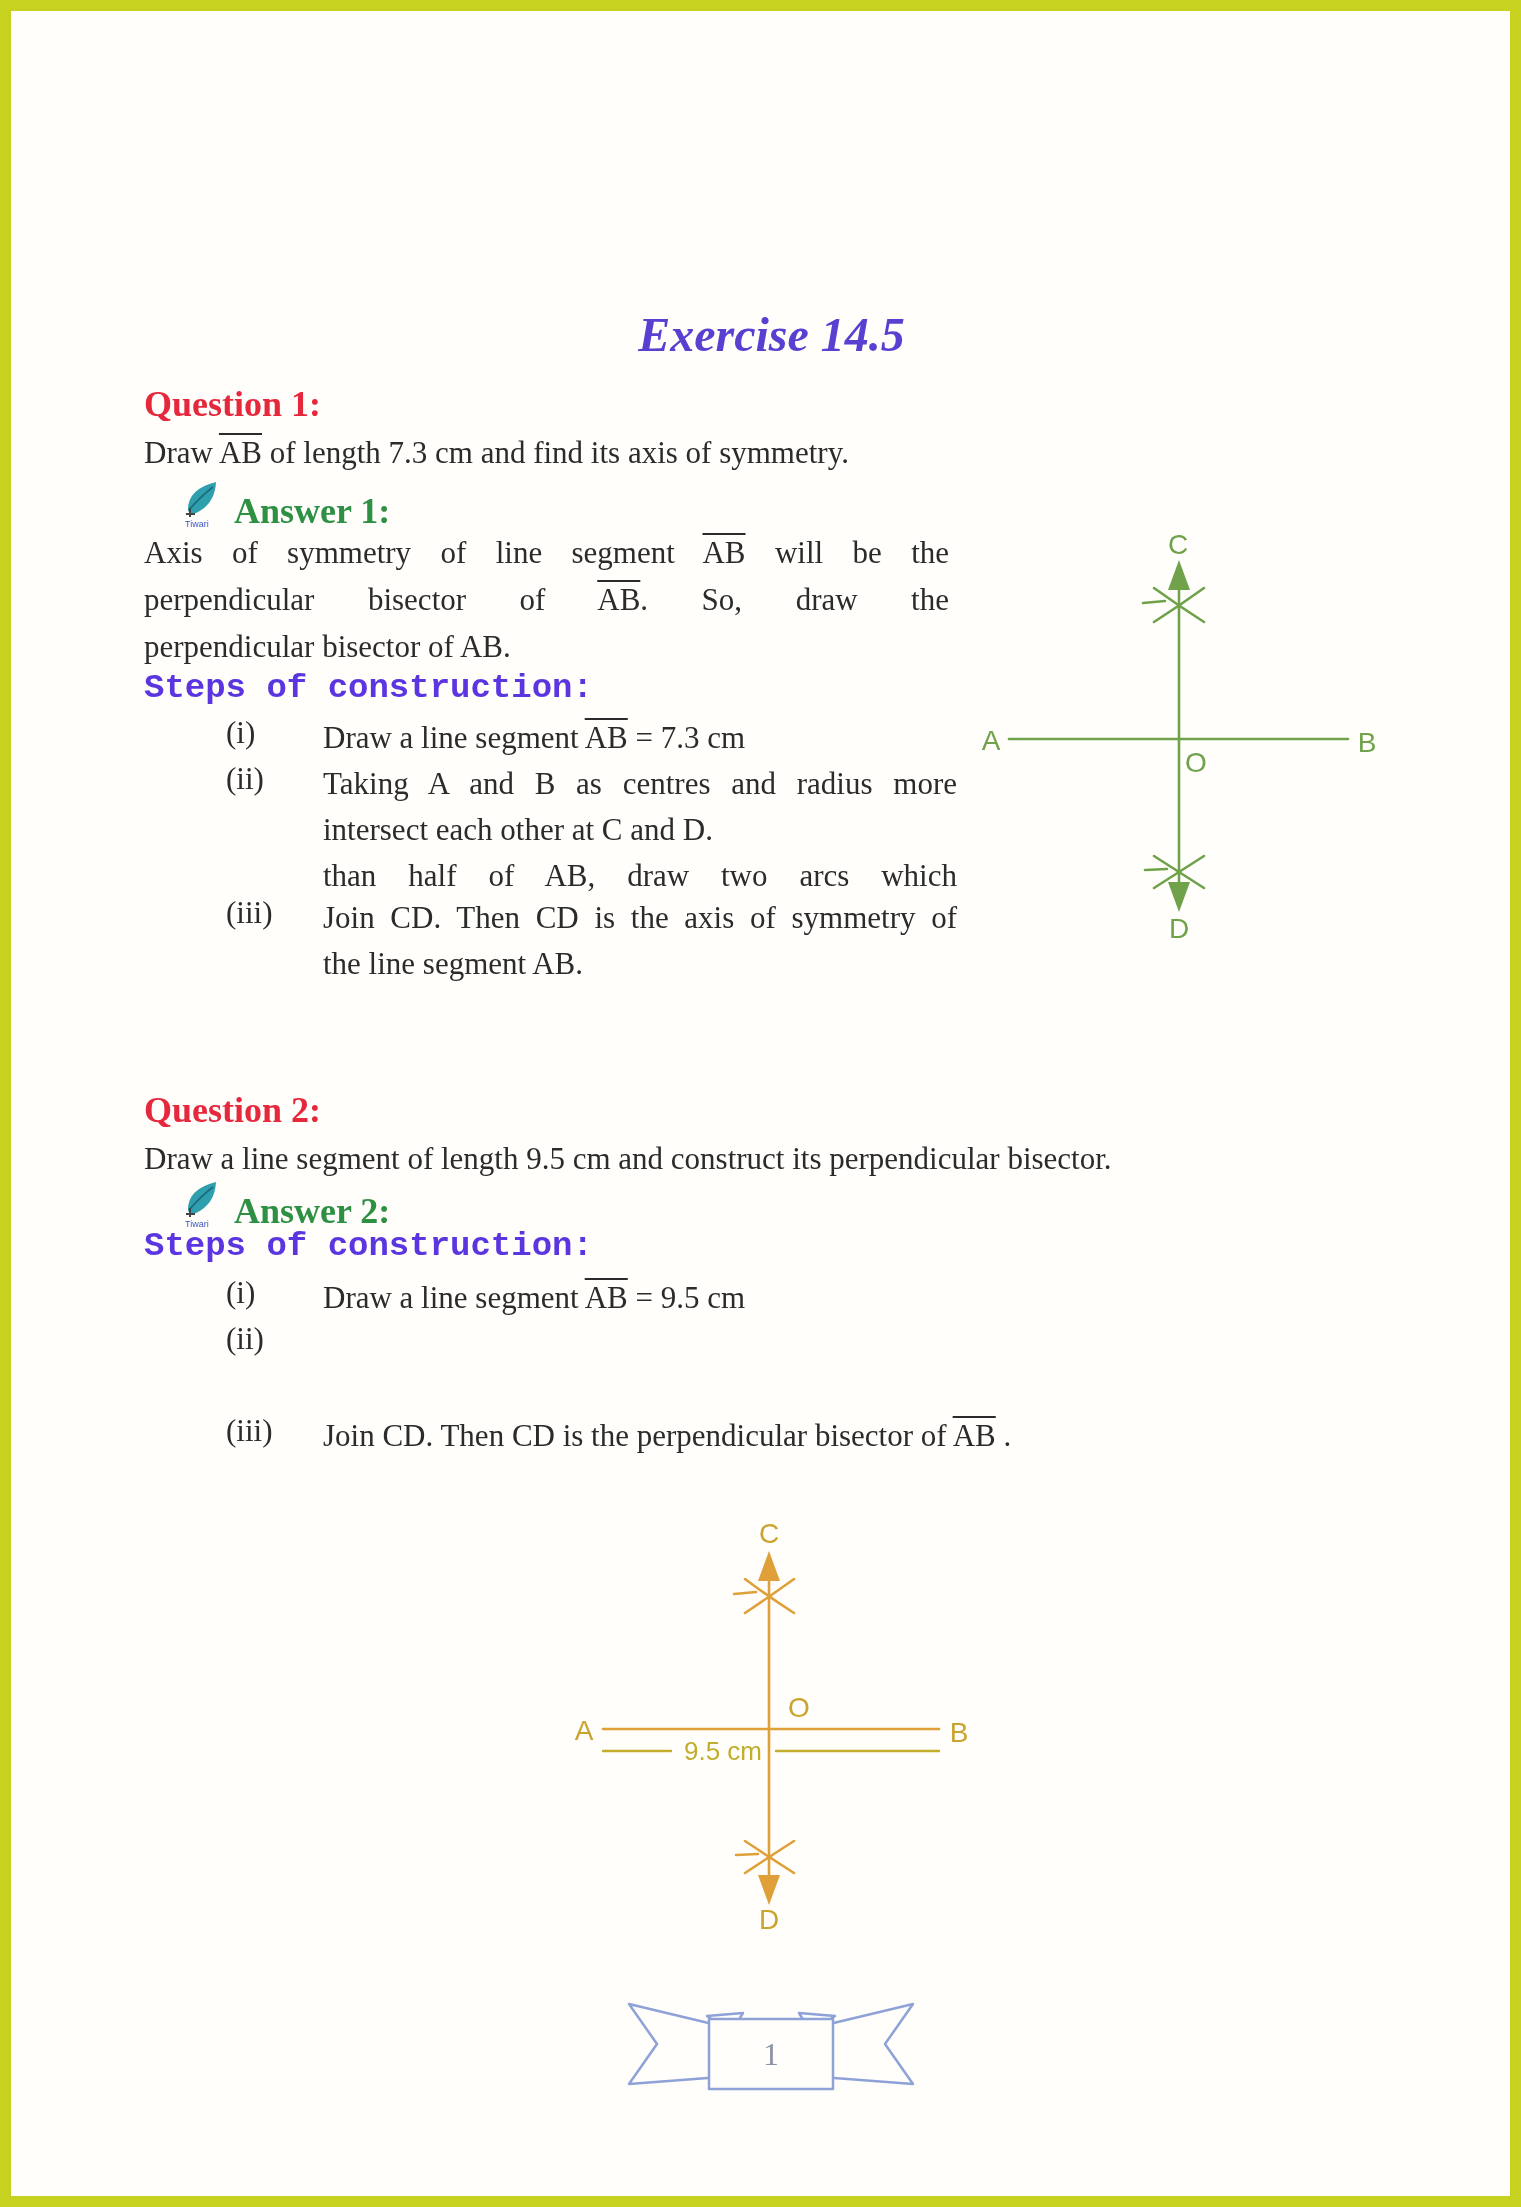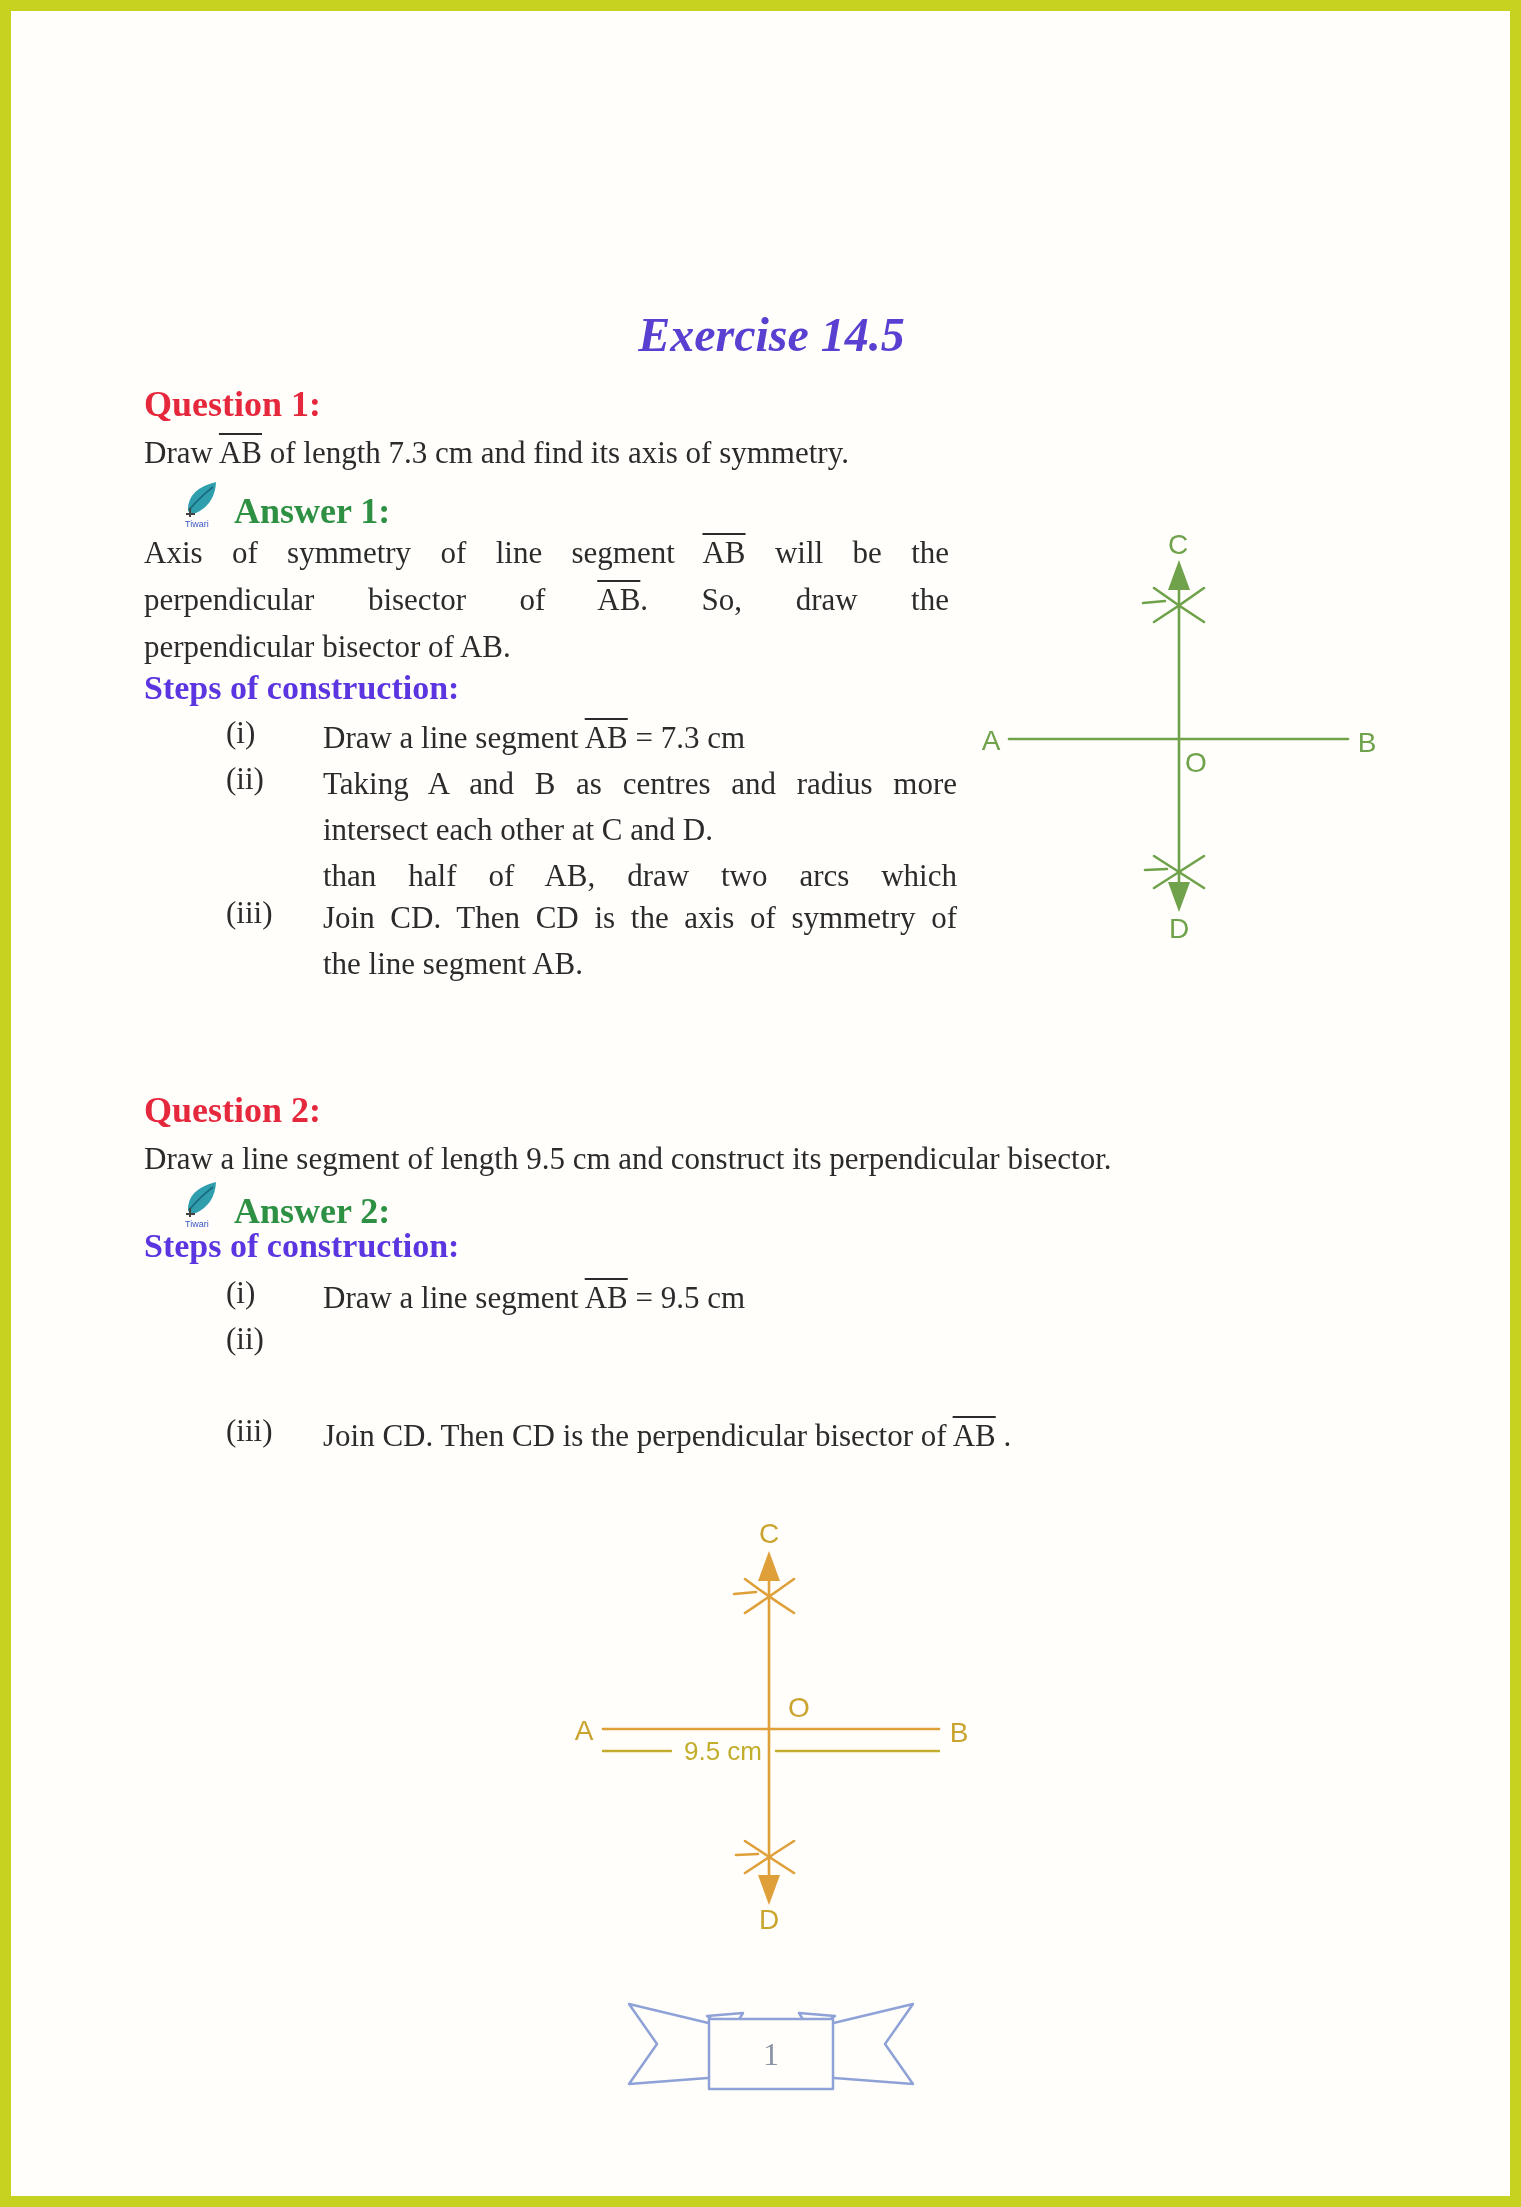--- a/index.html
+++ b/index.html
@@ -8,21 +8,21 @@
   .sheet{position:absolute;inset:0;background:#fffefb;
          border:11px solid #c7d11f;box-sizing:border-box;}
   .abs{position:absolute;}
   .title{left:0;width:1521px;top:296px;text-align:center;
          font-size:48px;font-weight:bold;font-style:italic;color:#5a3fd0;}
   .qhead{left:133px;font-size:36px;font-weight:bold;color:#e6283d;}
   .body-line{left:133px;font-size:31px;color:#2b2b2b;}
   .ans-row{left:130px;display:flex;align-items:flex-end;gap:10px;margin-left:41px;}
   .ahead{font-size:36px;font-weight:bold;color:#2e9043;line-height:1;}
   .logo{width:42px;height:52px;display:block;}
-  .steps-head{left:133px;font-size:34px;font-weight:bold;color:#5b35e0;}
+  .steps-head{left:133px;font-size:34px;font-weight:bold;color:#5b35e0;font-family:Liberation Mono, monospace;}
   .para{left:133px;width:805px;font-size:31px;color:#2b2b2b;}
   .para .ln{line-height:47px;font-family:Liberation Serif, serif;}
   .jline{text-align:justify;text-align-last:justify;}
   .snum{font-size:31px;color:#2b2b2b;left:215px;}
   .stext{left:312px;font-size:31px;color:#2b2b2b;}
   .stext .ln{line-height:46px;}
   .w-narrow{width:634px;}
   .w-wide{width:1062px;}
   .ov{text-decoration:overline;text-decoration-thickness:2px;margin-top:16px;}
   svg text{font-family:"Liberation Sans",sans-serif;}

